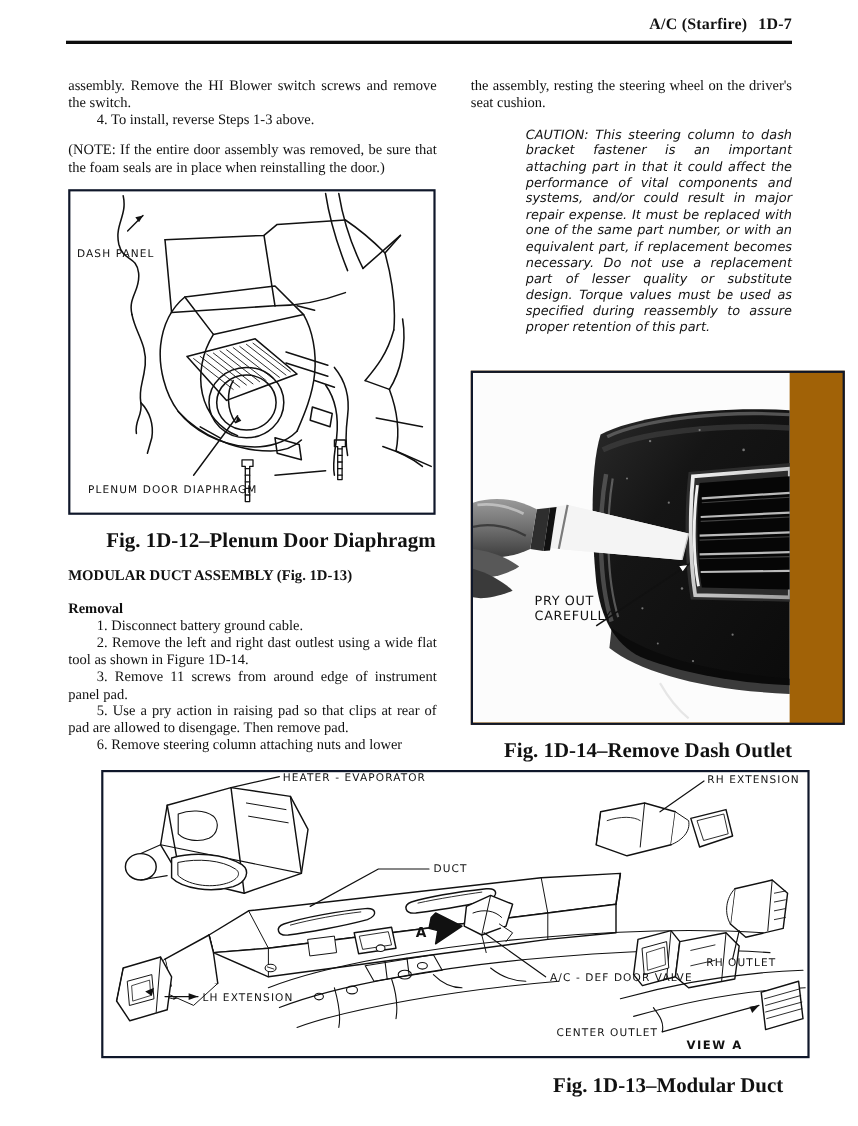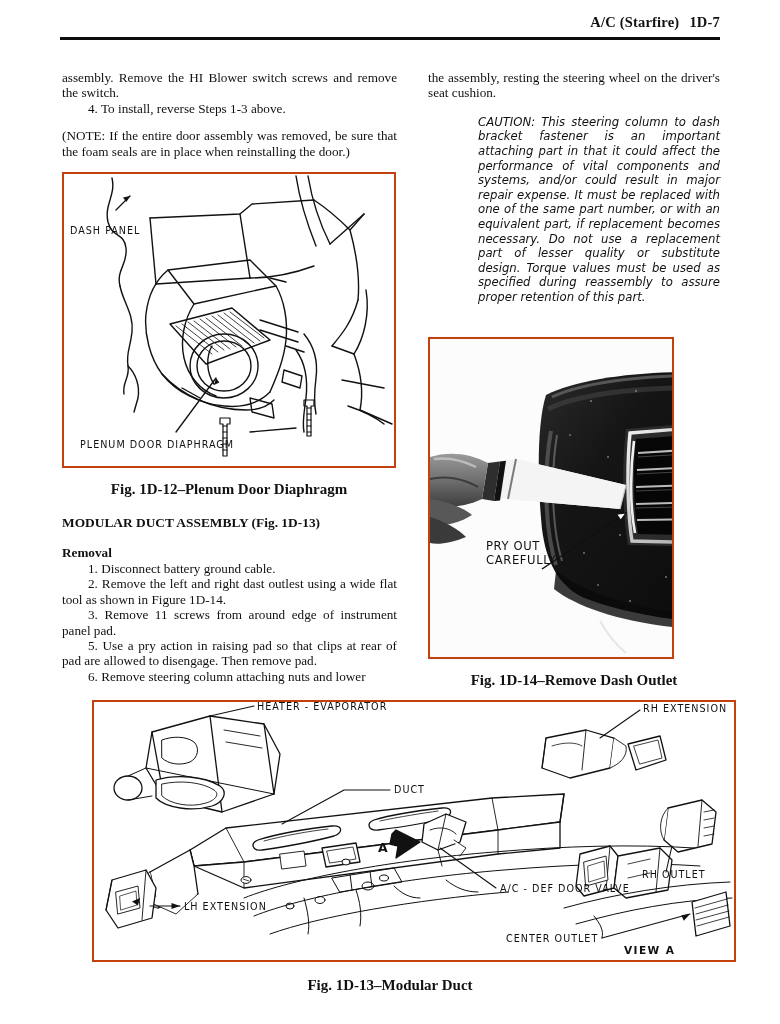--- a/index.html
+++ b/index.html
@@ -70,37 +70,37 @@
     font-size: 11.7px;
     line-height: 14.6px;
     text-align: justify;
     text-justify: inter-word;
     font-weight: 400;
   }
 
   
   .fig-box {
     position: absolute;
-    border: 2px solid #c2410c;
+    border: 2px solid #0f172a;
     background: #ffffff;
     box-sizing: border-box;
     overflow: hidden;
   }
   .fig-caption {
     position: absolute;
-    text-align: center;
+    text-align: right;
     font-family: "Liberation Serif", serif;
     font-weight: bold;
-    font-size: 15px;
+    font-size: 19px;
   }
 
   
   #fig-plenum { left: 62px; top: 172px; width: 334px; height: 296px; }
   
-  #fig-dashoutlet { left: 428px; top: 337px; width: 246px; height: 322px;
+  #fig-dashoutlet { left: 428px; top: 337px; width: 340px; height: 322px;
                     border-width: 2px; background: #a16207; }
   
   #fig-modular { left: 68px; top: 700px; width: 644px; height: 262px; margin-left: 24px; }
 
   .fig-label-sans {
     font-family: "DejaVu Sans", sans-serif;
     font-size: 9.6px;
     letter-spacing: 1px;
     fill: #111;
   }

